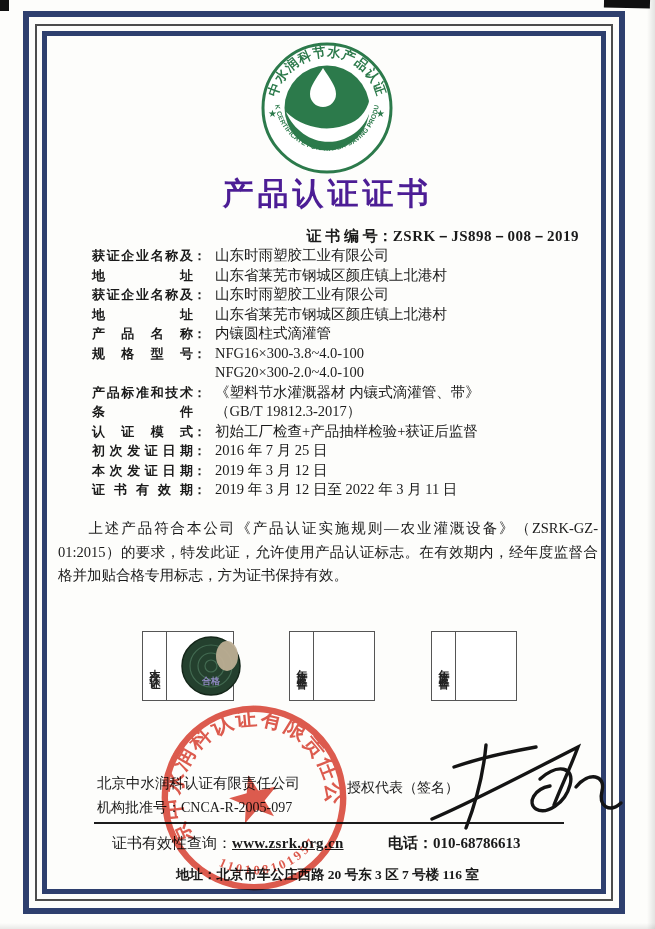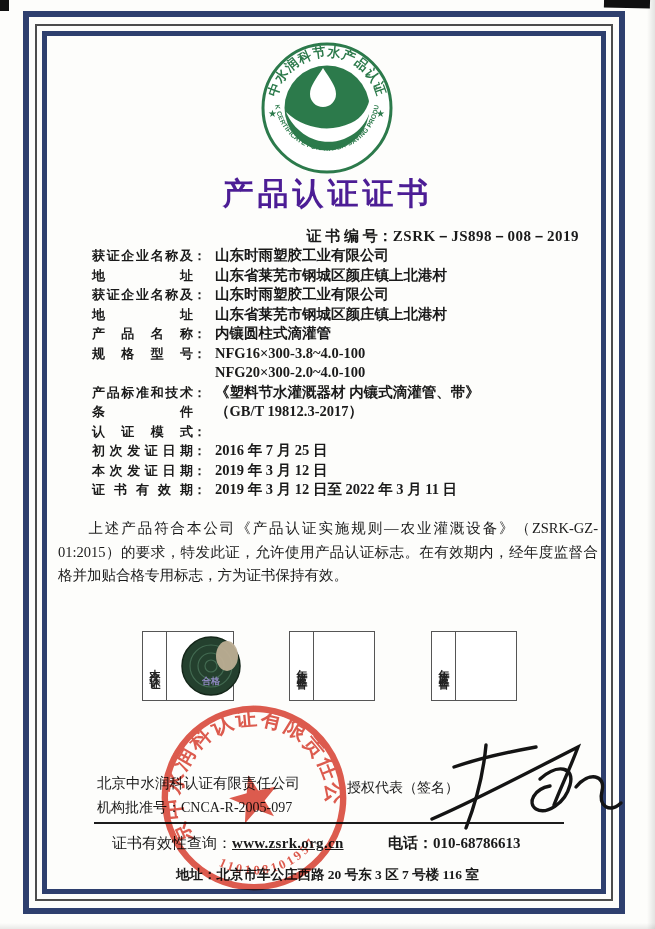--- a/index.html
+++ b/index.html
@@ -31,21 +31,21 @@
   
   .certno{position:absolute;top:227px;right:76px;font-size:15px;}
   .certno .lab{font-weight:bold;}
   .certno .val{font-weight:600;letter-spacing:.5px;}
   
   .fields{position:absolute;top:246px;left:92px;right:58px;font-size:14.5px;}
   .frow{display:flex;line-height:19.5px;}
   .flabel{width:114px;display:flex;flex:none;font-weight:bold;font-size:13px;}
   .flabel .jl{flex:1;text-align:justify;text-align-last:justify;}
   .flabel .co{flex:none;}
-  .fvals{flex:1;padding-left:9px;font-weight:bold;}
+  .fvals{flex:1;padding-left:9px;}
   .fvals div{white-space:nowrap;}
   
   .statement{
     position:absolute;top:517px;left:58px;width:540px;
     font-size:14.5px;line-height:23.5px;text-align:justify;text-indent:2.1em;
   }
   
   .boxes{position:absolute;top:631px;left:0;width:100%;height:72px;}
   .sbox{position:absolute;display:flex;height:70px;border:1.5px solid #555;background:#fff;box-sizing:border-box;gap:12px;}
   .sbox .vlab{
@@ -171,20 +171,23 @@
       <div>《塑料节水灌溉器材  内镶式滴灌管、带》</div>
       <div>（GB/T 19812.3-2017）</div>
     </span>
   </div>
 
   <div class="frow">
     <span class="flabel">
         <span class="jl">认证模式</span>
         <span class="co">：</span>
       </span>
+    <span class="fvals">
+      <div>初始工厂检查+产品抽样检验+获证后监督</div>
+    </span>
   </div>
 
   <div class="frow">
     <span class="flabel">
         <span class="jl">初次发证日期</span>
         <span class="co">：</span>
       </span>
     <span class="fvals">
       <div>2016 年 7 月 25 日</div>
     </span>

